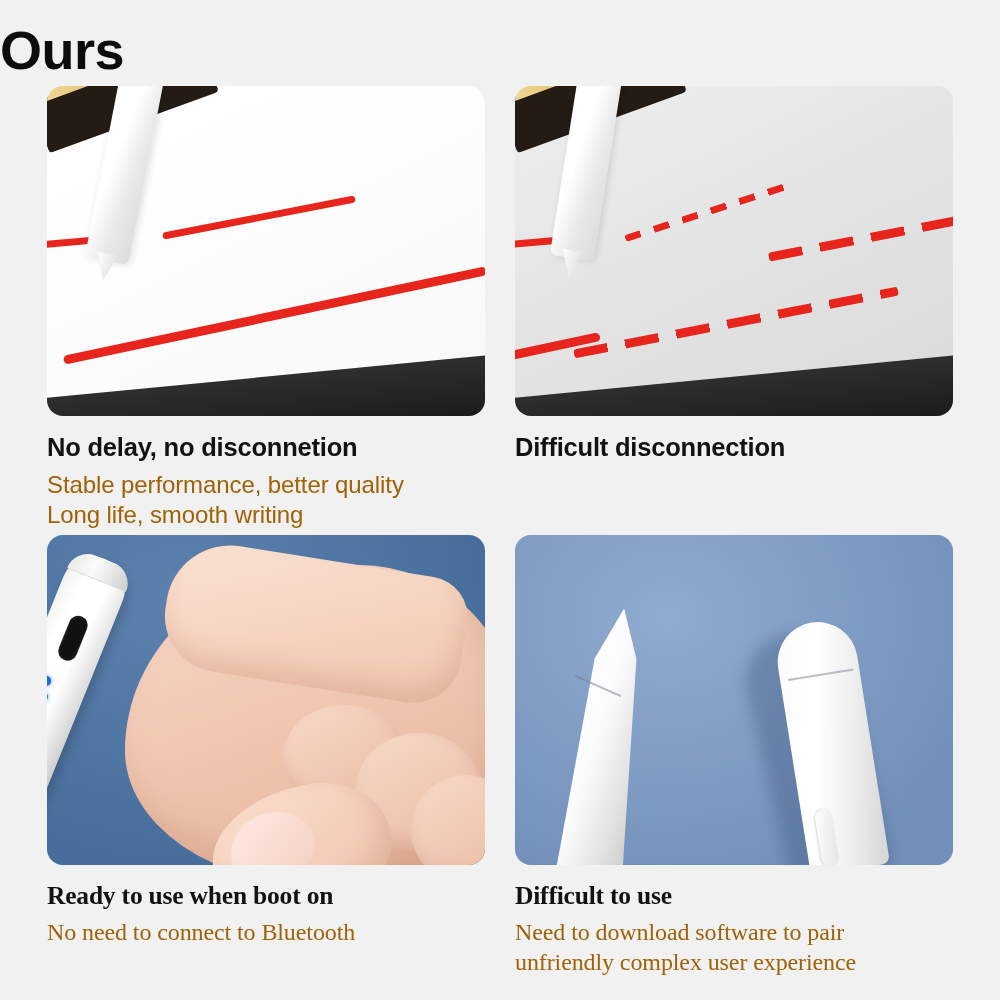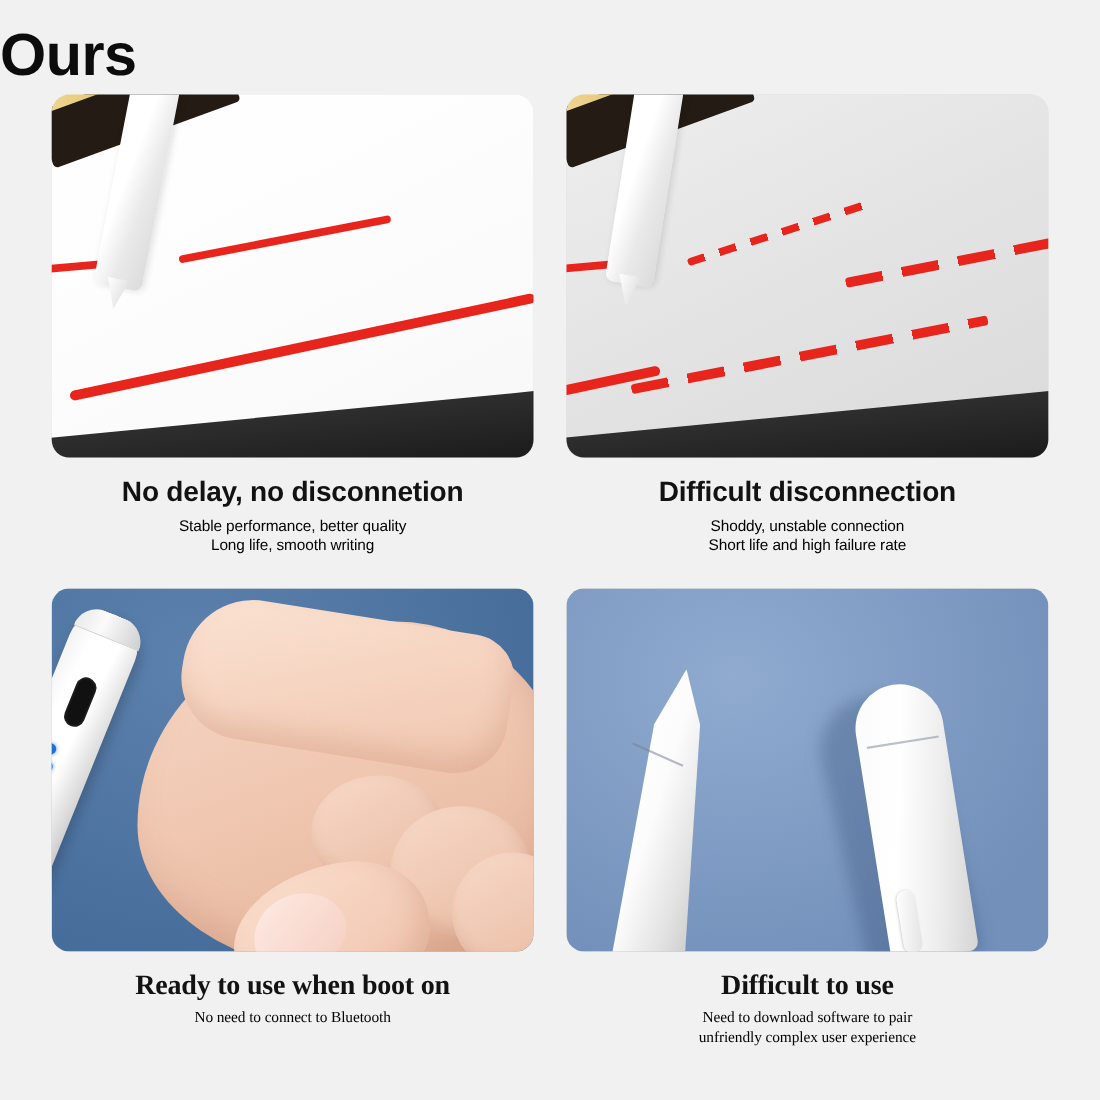--- a/index.html
+++ b/index.html
@@ -285,33 +285,32 @@
     width: 104px; height: 250px;
     background: rgba(43,68,110,0.30);
     border-radius: 48px 48px 10px 10px;
     transform: rotate(-13deg);
     filter: blur(7px);
   }
 
   
   .caption {
     width: 438px;
-    text-align: center;
     padding-top: 17px;
   }
   .caption-title {
     font-size: 25.5px;
     font-weight: bold;
     color: #121212;
     line-height: 1.16;
     letter-spacing: -0.2px;
   }
   .caption-sub {
-    font-size: 14px;
-    color: #000000;
+    font-size: 24px;
+    color: #a16207;
     line-height: 1.26;
     margin-top: 7px;
     letter-spacing: -0.1px;
   }
   .row2 .photo { margin-top: 0; }
   .row2 .caption { padding-top: 16px; font-family: Liberation Serif, serif; }
 </style>
 </head>
 <body>
 
@@ -363,24 +362,20 @@
           <div class="stroke" style="left:-14px; top:152px; width:84px; height:7px; transform:rotate(-5deg);"></div>
           <div class="dash-line" style="left:252px; top:148px; width:196px; transform:rotate(-11deg);"></div>
           <div class="dash-line" style="left:56px; top:232px; width:330px; transform:rotate(-11deg);"></div>
           <div class="stroke" style="left:-10px; top:256px; width:96px; height:9px; transform:rotate(-12deg);"></div>
 
           <div class="pen-tip" style="left:58px; top:-126px; transform:rotate(9deg);"></div>
         </div>
       </div>
       <div class="caption">
         <div class="caption-title">Difficult disconnection</div>
-        <div class="caption-sub">
-          <div>Shoddy, unstable connection</div>
-          <div>Short life and high failure rate</div>
-        </div>
       </div>
     </div>
 
     <div class="block row2">
       <div class="photo">
         <div class="bg-blue-dark"></div>
 
         <div class="hand">
           <div class="finger-index"></div>
           <div class="knuckle" style="left:158px; top:140px; width:122px; height:104px;"></div>

